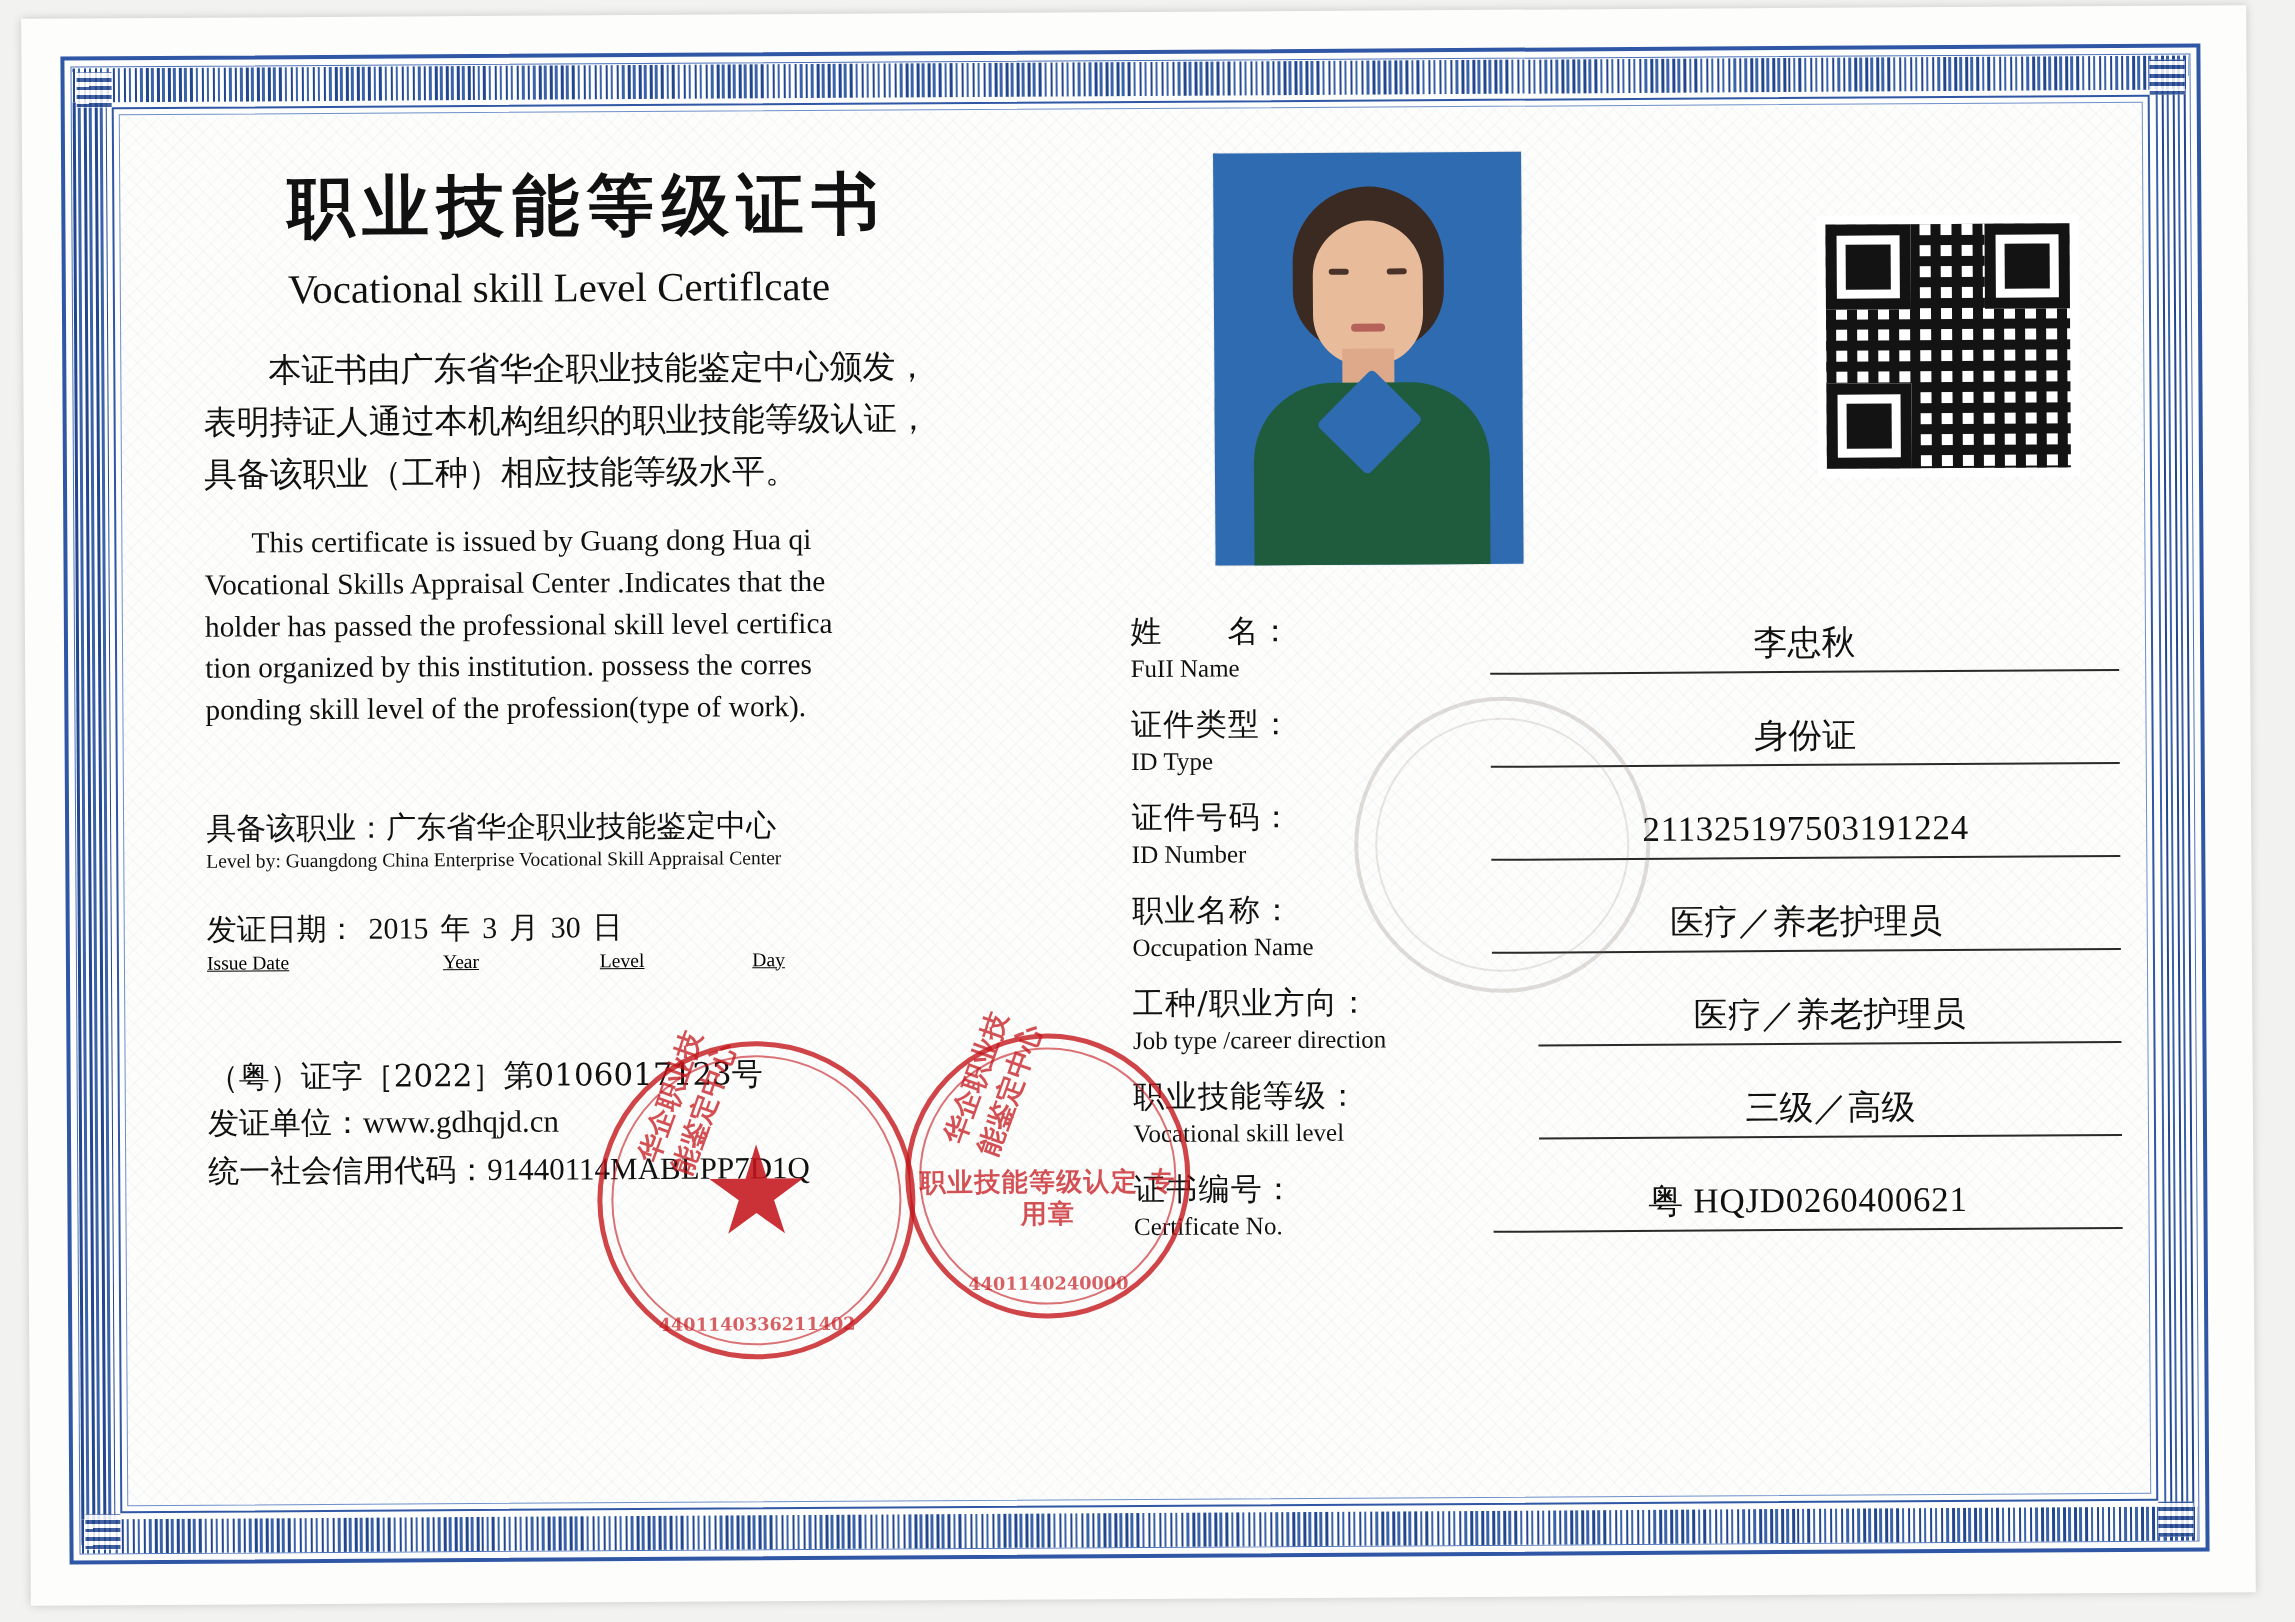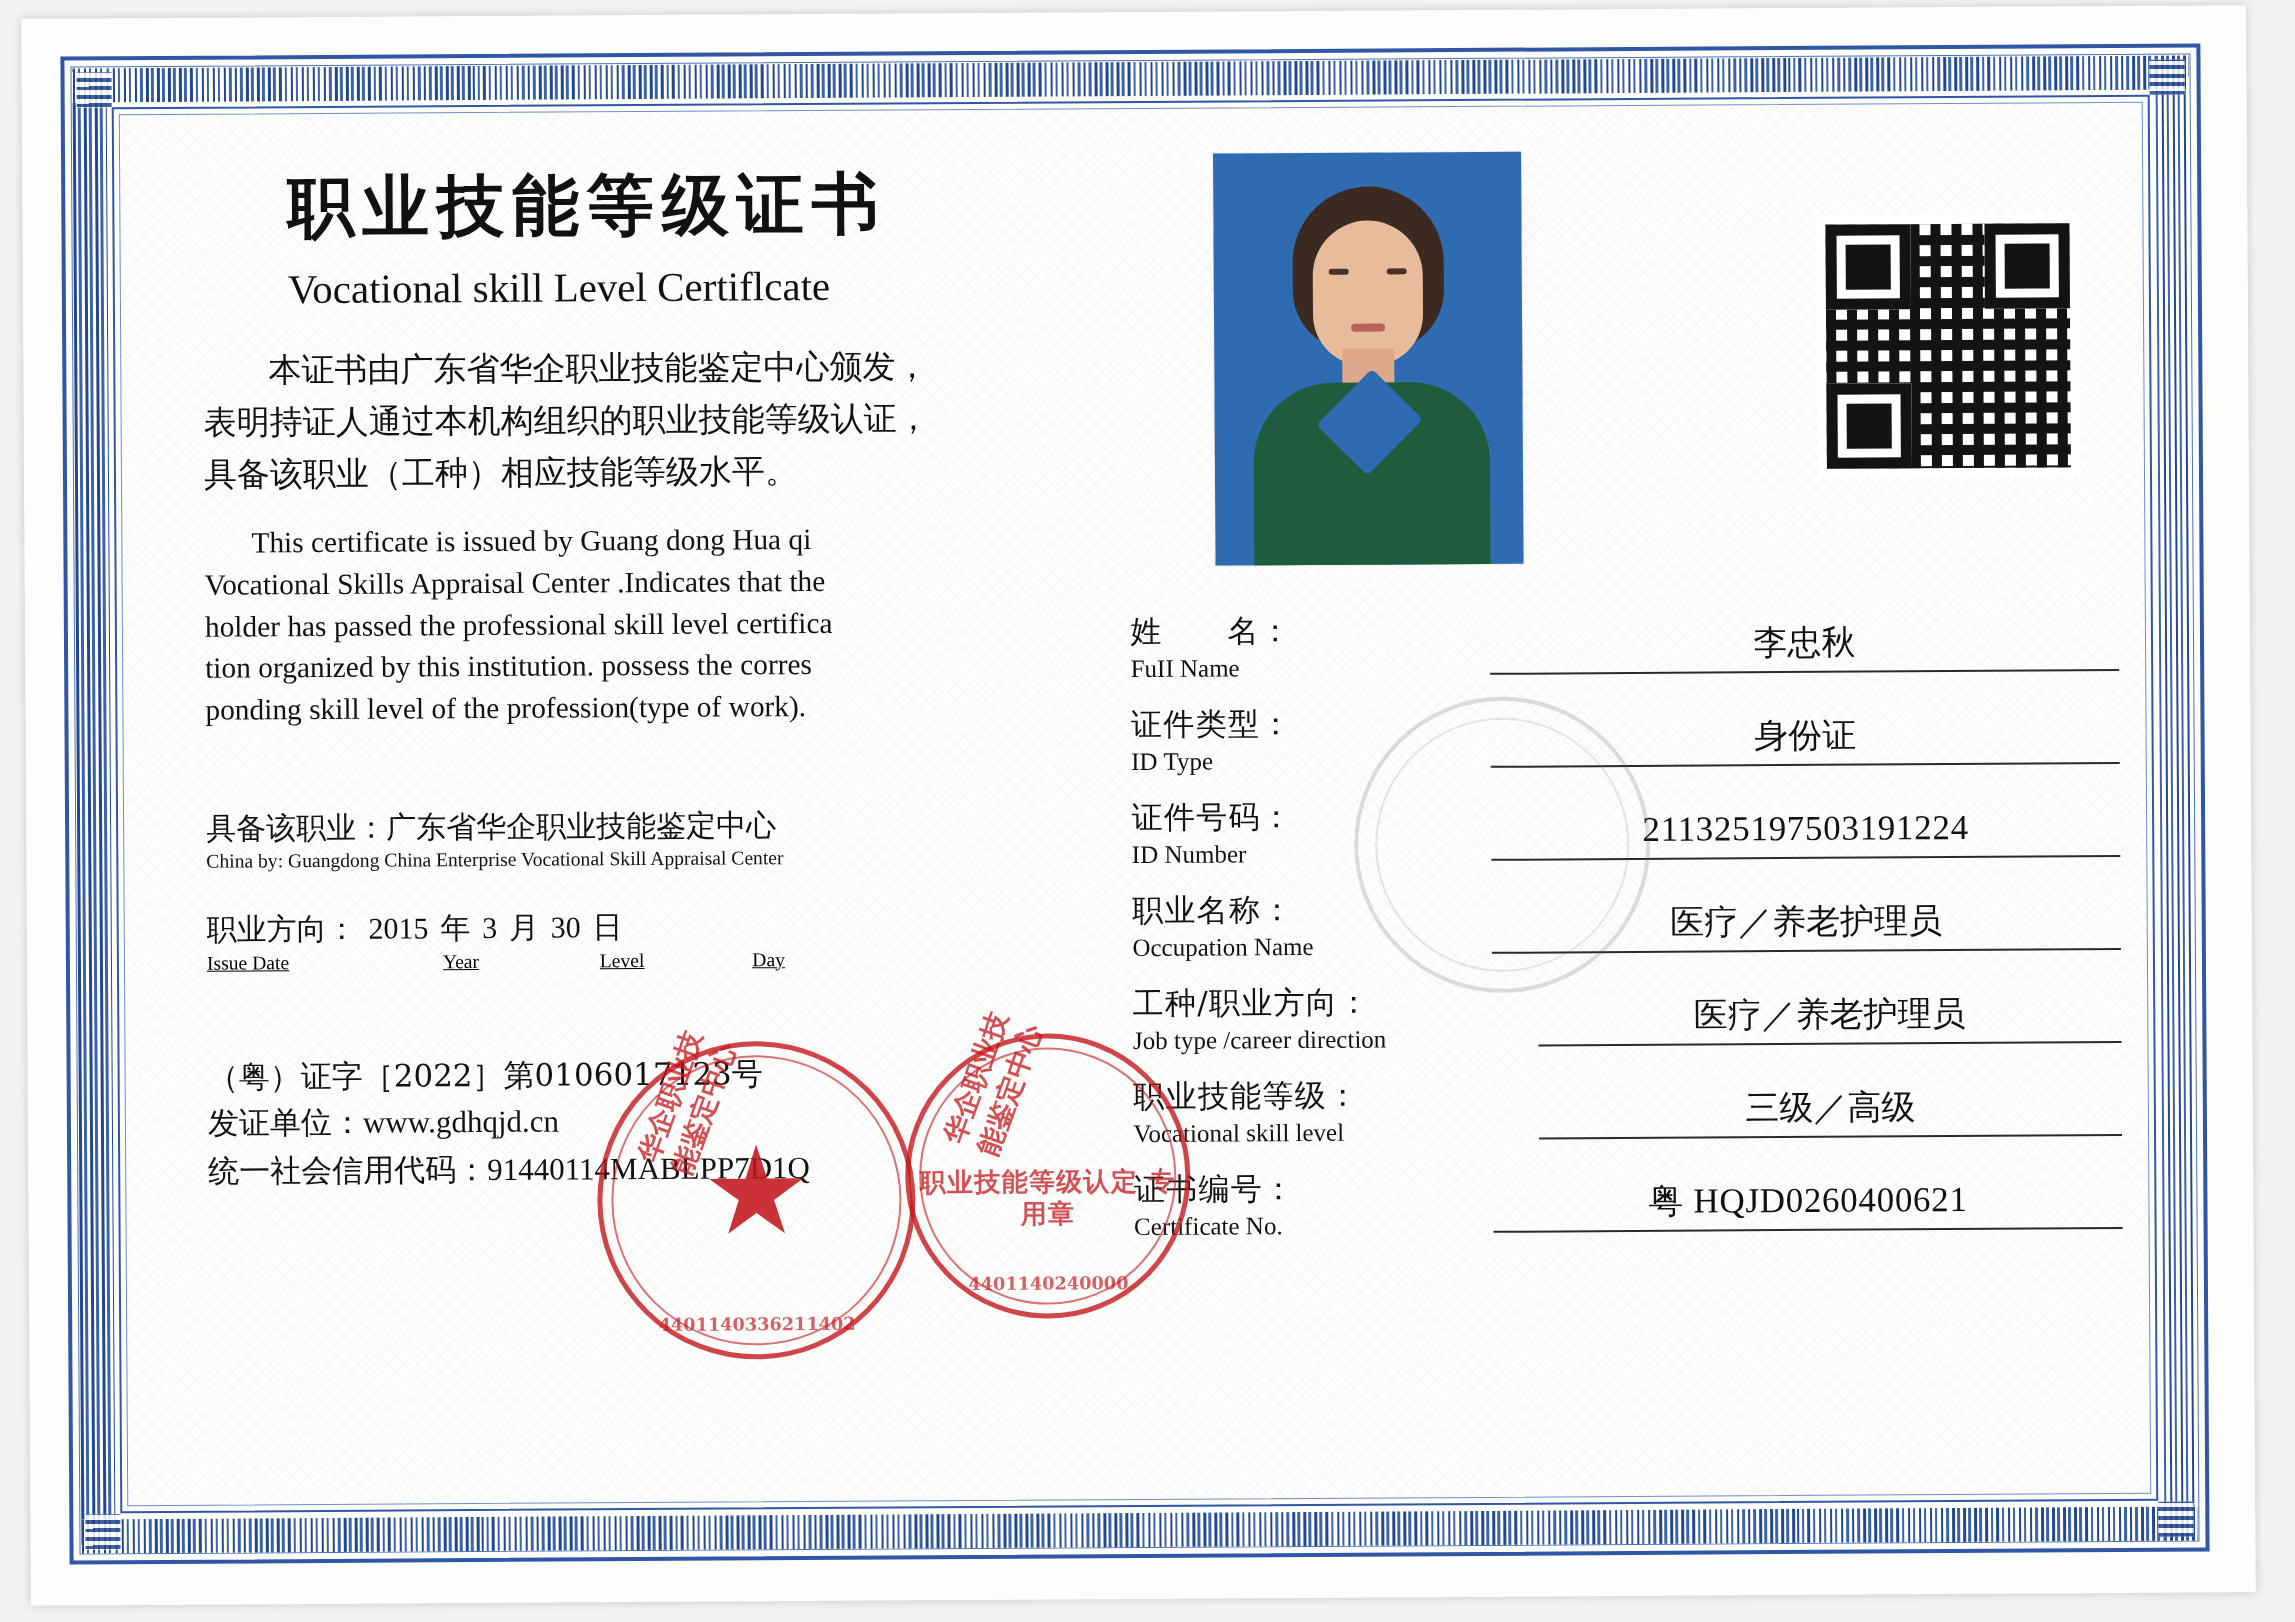--- a/index.html
+++ b/index.html
@@ -425,26 +425,26 @@
           <span class="indent"></span><span>This certificate is issued by Guang dong Hua qi</span><br>
           <span>Vocational Skills Appraisal Center .Indicates that the</span><br>
           <span>holder has passed the professional skill level certifica</span><br>
           <span>tion organized by this institution. possess the corres</span><br>
           <span>ponding  skill level of the profession(type of  work).</span>
         </p>
 
         <div class="issuer-block">
           <div class="issuer-row">
             <span>具备该职业：</span><span>广东省华企职业技能鉴定中心</span>
-            <span class="en"><span>China by:</span>
+            <span class="en"><span>Level by:</span>
               <span>Guangdong China Enterprise Vocational Skill Appraisal Center</span></span>
           </div>
 
           <div class="date-row">
-            <span>职业方向：</span><span class="val">2015</span><span>年</span><span class="val">3</span><span>月</span><span class="val">30</span><span>日</span>
+            <span>发证日期：</span><span class="val">2015</span><span>年</span><span class="val">3</span><span>月</span><span class="val">30</span><span>日</span>
           </div>
           <div class="date-en-row">
             <span>Issue  Date</span>
             <span style="width:144px"></span>
             <span>Year</span>
             <span style="width:111px"></span>
             <span>Level</span>
             <span style="width:98px"></span>
             <span>Day</span>
           </div>

